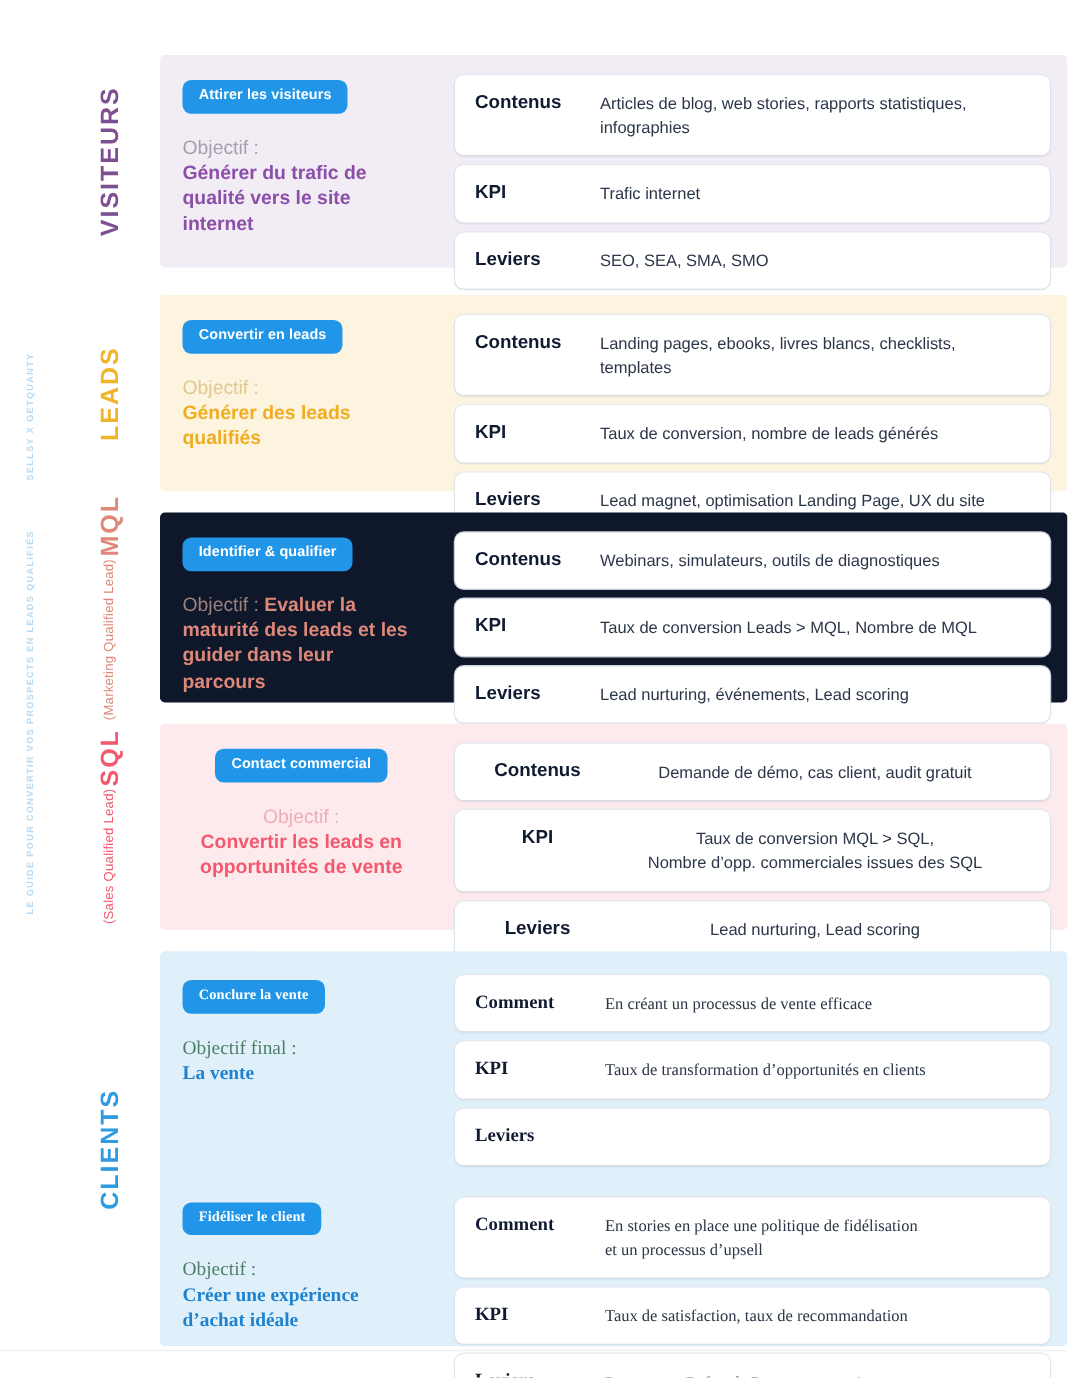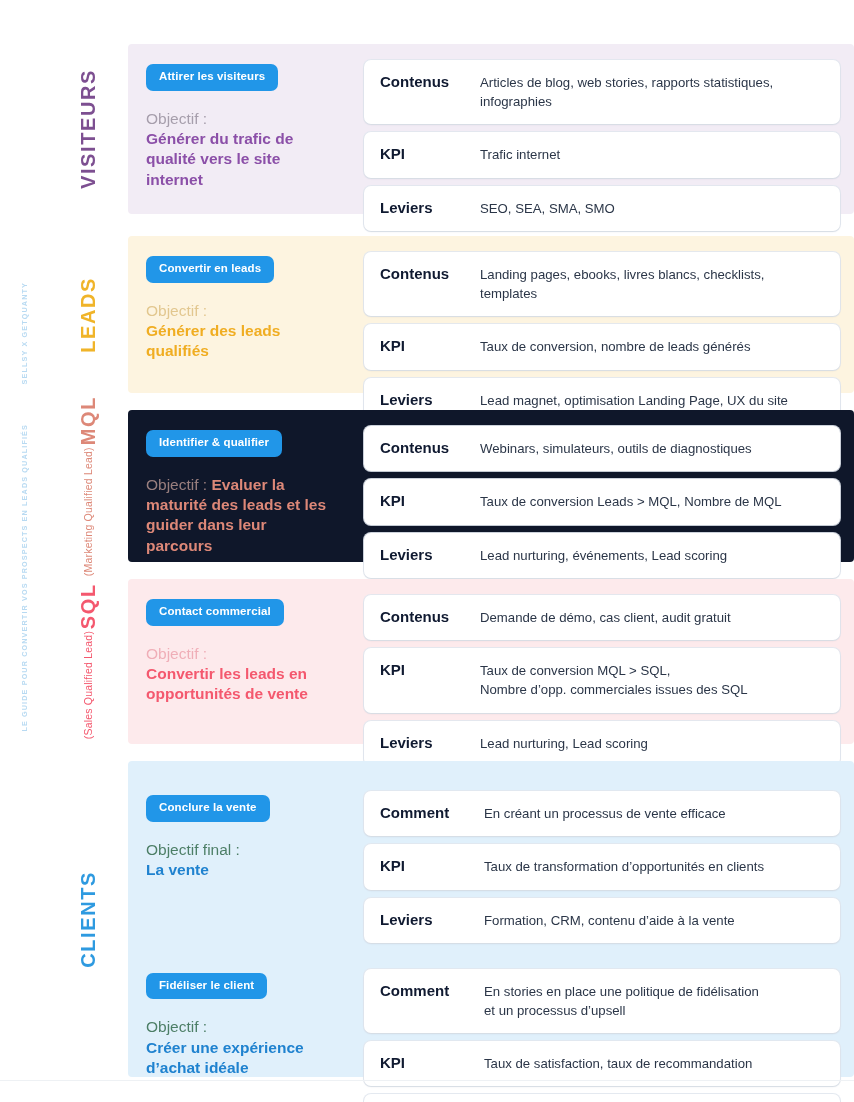--- a/index.html
+++ b/index.html
@@ -191,40 +191,40 @@
   .s-leads .stage-sub { color: #f0b429; }
   .s-leads .objectif { color: #f0ad22; }
   .s-leads .objectif .lead-in { color: #d8b670; }
 
   .s-mql .band { background: #0f172a; }
   .s-mql .stage-name,
   .s-mql .stage-sub { color: #dd8878; }
   .s-mql .objectif { color: #dd8878; }
   .s-mql .objectif .lead-in { color: #cfa79f; }
 
-  .s-sql .band { background: #fdeaec; }
+  .s-sql .band { background: #fdeaec; text-align: center; }
   .s-sql .stage-name,
   .s-sql .stage-sub { color: #f4586e; }
   .s-sql .objectif { color: #f4586e; }
   .s-sql .objectif .lead-in { color: #eb98a4; }
 
   .s-clients .band { background: #e0f0fb; }
   .s-clients .stage-name,
   .s-clients .stage-sub { color: #2e9ae0; }
   .s-clients .objectif { color: #1f82cf; }
   .s-clients .objectif .lead-in { color: #14532d; }
 
   
   .s-visiteurs { height: 170px; margin-top: 44px; }
   .s-leads     { height: 157px; margin-top: 22px; }
   .s-mql       { height: 152px; margin-top: 17px; }
   .s-sql       { height: 165px; margin-top: 17px; }
   .s-clients   { height: 316px; margin-top: 17px; }
 
-  .s-clients .band { padding-top: 30px; padding-bottom: 19px; }
+  .s-clients .band { padding-top: 19px; padding-bottom: 19px; font-family: Liberation Serif, serif; }
   .s-clients .card-label { flex: 0 0 104px; width: 104px; }
 
   
   .footer-rule {
     position: absolute;
     left: 0;
     bottom: 21px;
     width: 854px;
     height: 1px;
     background: #eef1f4;
@@ -370,21 +370,20 @@
                 <div class="card">
                   <div class="card-label">Comment</div>
                   <div class="card-value">En créant un processus de vente efficace</div>
                 </div>
                 <div class="card">
                   <div class="card-label">KPI</div>
                   <div class="card-value">Taux de transformation d’opportunités en clients</div>
                 </div>
                 <div class="card">
                   <div class="card-label">Leviers</div>
-                  <div class="card-value">Formation, CRM, contenu d’aide à la vente</div>
                 </div>
               </div>
             </div>
             <div class="group">
               <div class="desc-col"><div class="pill">Fidéliser le client</div><div class="objectif"><span class="lead-in">Objectif :</span><br><span class="emph">Créer une expérience d’achat idéale</span></div></div>
               <div class="cards-col">
                 <div class="card">
                   <div class="card-label">Comment</div>
                   <div class="card-value">En stories en place une politique de fidélisation
 et un processus d’upsell</div>

